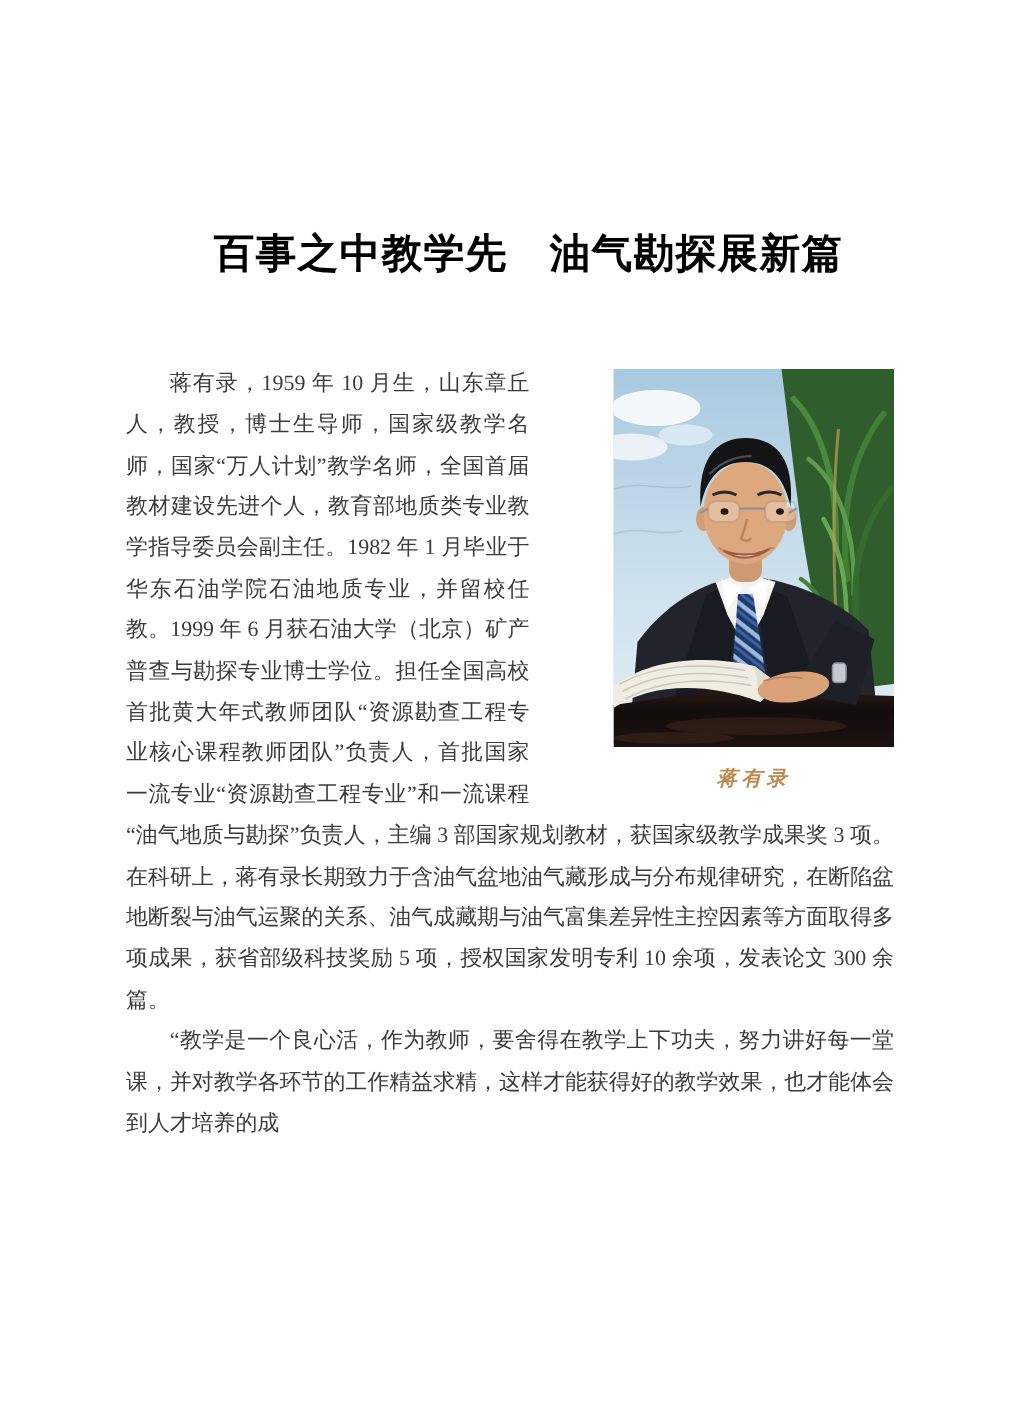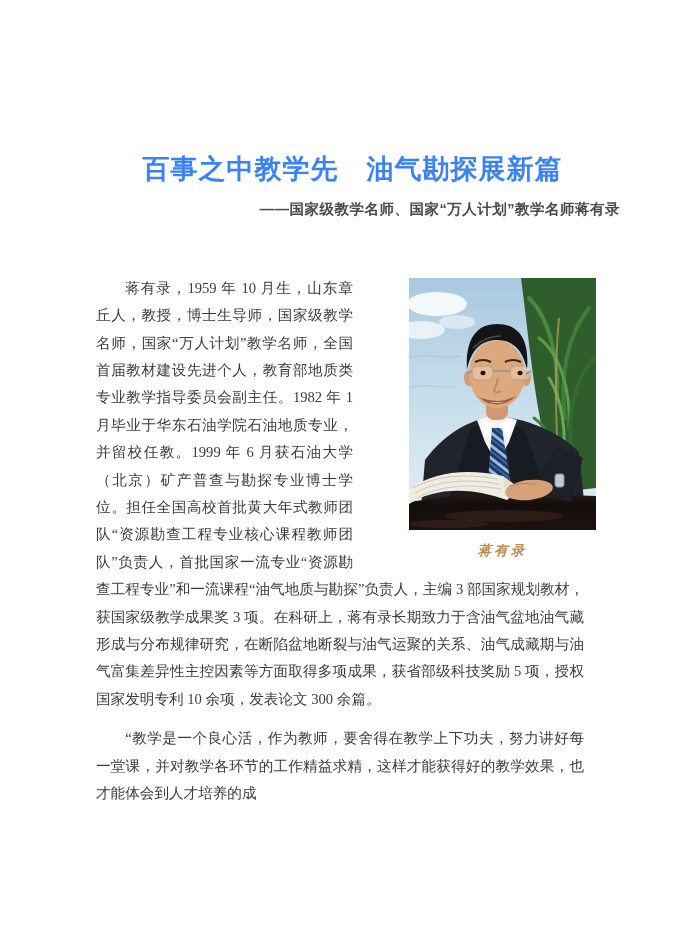--- a/index.html
+++ b/index.html
@@ -10,21 +10,21 @@
   }
   .page{position:relative;width:680px;height:945px;background:#fff;}
 
   .article-title{
     margin:153px 0 0 0;
     padding-left:25px;
     text-align:center;
     font-size:27px;
     font-weight:bold;
     letter-spacing:1px;
-    color:#3b82f6;
+    color:#000000;
     font-family:"Liberation Serif","DejaVu Serif",serif;
     line-height:1.25;
   }
   .article-subtitle{
     margin-top:13px;
     padding-right:60px;
     text-align:right;
     font-size:14.5px;
     font-weight:bold;
     color:#4a4a4a;
@@ -33,21 +33,21 @@
   }
 
   .article-body{
     width:512px;
     margin:56px 84px 0 84px;
     font-size:14.6px;
     line-height:27.4px;
     color:#3b3b3b;
     text-align:justify;
   }
-  .article-body p{margin:12px;text-indent:2em;}
+  .article-body p{margin:0;text-indent:2em;}
 
   .portrait-figure{
     float:right;
     width:187px;
     margin:3px 0 6px 10px;
     padding-left:46px;
   }
   .portrait-frame{
     width:187px;height:252px;display:block;background:#cfe0ec;
   }
@@ -74,21 +74,20 @@
     font-family:"Liberation Serif","DejaVu Serif",serif;
   }
 </style>
 </head>
 <body>
 
 <div class="page">
 
   <h1 class="article-title">百事之中教学先　油气勘探展新篇</h1>
 
-  <div class="article-subtitle">——国家级教学名师、国家“万人计划”教学名师蒋有录</div>
 
   <div class="article-body">
 
     <figure class="portrait-figure" style="margin-top:3px;margin-left:10px;margin-bottom:6px;margin-right:0;">
       <svg class="portrait-frame" viewBox="0 0 187 252" preserveAspectRatio="none" role="img">
         <defs>
           <linearGradient id="sky" x1="0" y1="0" x2="0" y2="1">
             <stop offset="0" stop-color="#a9c9e0"></stop>
             <stop offset="0.6" stop-color="#cfe2ee"></stop>
             <stop offset="1" stop-color="#e6eff5"></stop>

